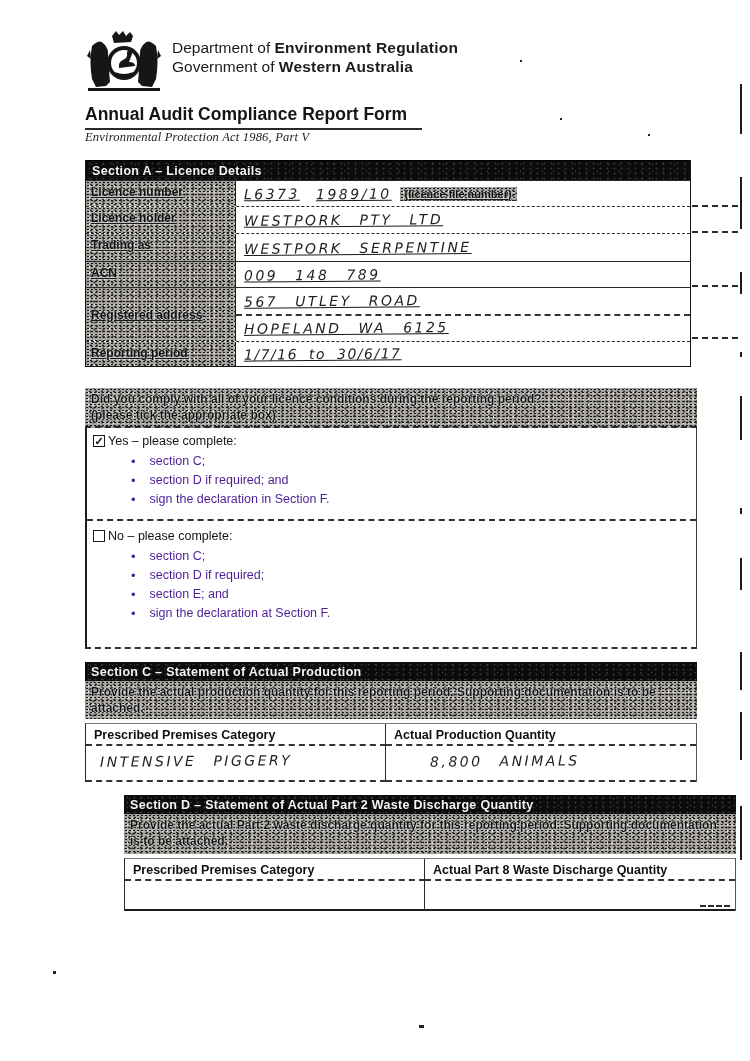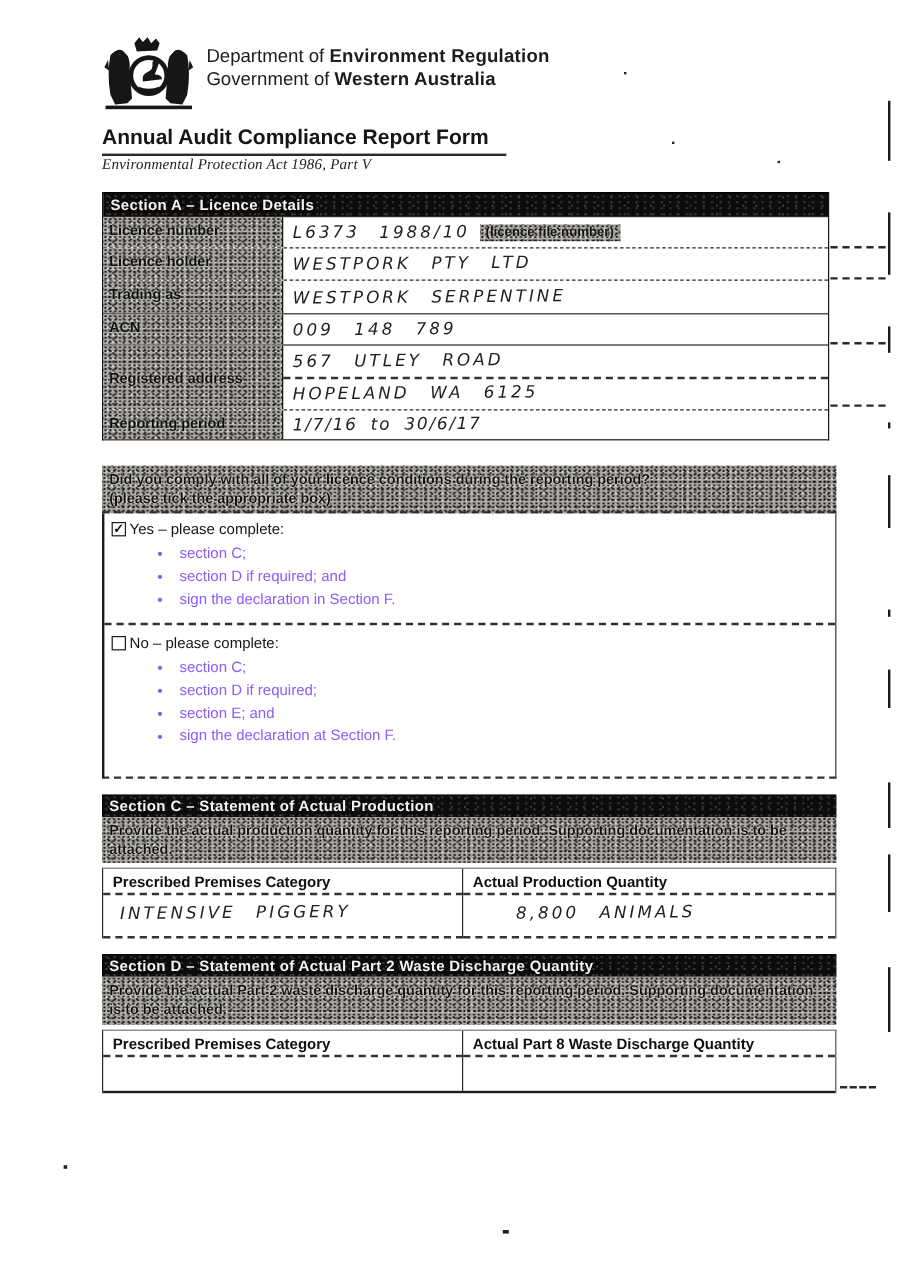--- a/index.html
+++ b/index.html
@@ -50,21 +50,21 @@
   }
 
   
   .hand {
     font-family:"DejaVu Sans", sans-serif; font-style:italic; color:#1f1f1f;
     font-size:14px; letter-spacing:2.5px; word-spacing:10px; white-space:nowrap;
     transform:rotate(-0.5deg); display:inline-block;
   }
 
   
-  .sa { position:absolute; left:85px; top:160px; width:606px; border:1.5px solid #161616; border-top:none; }
+  .sa { position:absolute; left:85px; top:160px; width:606px; border:1.5px solid #161616; border-top:none;text-decoration:underline; }
   .sa-row { display:flex; border-top:1.5px solid #2a2a2a; }
   .sa-label { width:150px; flex:0 0 150px; border-right:1.5px solid #161616;
               font-size:12px; font-weight:bold; color:#0e0e0e; padding:4px 5px;
               text-shadow:0 0 2px rgba(255,255,255,0.85); }
   .sa-value { flex:1; padding:2px 8px; display:flex; align-items:center; }
   .sa-dash { border-top-style:dashed; }
   .file-chip { font-size:11px; font-weight:bold; color:#0f0f0f; padding:1px 5px;
                margin-left:8px; text-shadow:0 0 2px rgba(255,255,255,0.9); transform:none;
                display:inline-block; }
 
@@ -75,21 +75,21 @@
 
   
   .sb { position:absolute; left:85px; top:388px; width:612px; }
   .sb-box { border-left:2px solid #1d1d1d; border-right:1.5px solid #3a3a3a;
             border-bottom:2px dashed #333; padding:4px 10px 8px 6px; background:#fff; }
   .opt-line { font-size:12.5px; color:#141414; display:flex; align-items:center; margin-top:2px; }
   .checkbox { width:12px; height:12px; border:1.6px solid #1a1a1a; display:inline-flex;
               align-items:center; justify-content:center; margin-right:3px;
               font-size:11px; line-height:11px; font-weight:bold; color:#111; flex:0 0 12px; }
   .bullets { margin:4px 0 10px 38px; }
-  .bullet { font-size:12.5px; line-height:19px; color:#8b5cf6; display:flex; }
+  .bullet { font-size:12.5px; line-height:19px; color:#4c1d95; display:flex; }
   .bullet::before { content:"•"; margin-right:14px; font-size:13px; }
   .sb-sep { border-top:2px dashed #2f2f2f; margin:10px 0 8px -6px; width:calc(100% + 16px); }
 
   
   .sec { position:absolute; left:85px; width:612px; }
   .ct { border-left:1.5px solid #2a2a2a; border-right:1px solid #555; border-top:1px solid #777; display:flex; flex-direction:column; margin-top:4px; }
   .ct-head { display:flex; }
   .ct-cell { padding:4px 20px 2px 8px; font-size:12.5px; font-weight:bold; color:#0f0f0f; }
   .c1 { width:300px; flex:0 0 300px; border-right:1.5px solid #2a2a2a; }
   .c2 { flex:1; }
@@ -133,21 +133,21 @@
   <div class="form-title">Annual Audit Compliance Report Form</div>
   <div class="form-subtitle">Environmental Protection Act 1986, Part V</div>
 
   <div class="sa">
     <div class="bar" style="border-top:1.5px solid #000;">Section A – Licence Details</div>
 
     <div class="sa-row" style="height:26px;">
       <div class="sa-label speckle">Licence number</div>
       <div class="sa-value">
         <span class="hand">L6373</span>
-        <span class="hand" style="margin-left:16px;">1988/10</span>
+        <span class="hand" style="margin-left:16px;">1989/10</span>
         <span class="file-chip speckle">(licence file number)</span>
       </div>
     </div>
 
     <div class="sa-row sa-dash" style="height:27px;">
       <div class="sa-label speckle">Licence holder</div>
       <div class="sa-value">
         <span class="hand">WESTPORK PTY LTD</span>
       </div>
     </div>
@@ -244,21 +244,21 @@
         <div class="ct-val c1 ct-underline">
           <span class="hand">INTENSIVE PIGGERY</span>
         </div>
         <div class="ct-val c2 ct-underline">
           <span class="hand" style="margin-left:30px;">8,800 ANIMALS</span>
         </div>
       </div>
     </div>
   </div>
 
-  <div class="sec" style="top:795px;">
+  <div class="sec" style="top:795px;margin-left:39px;">
     <div class="bar">Section D – Statement of Actual Part 2 Waste Discharge Quantity</div>
     <div class="instr speckle" style="height:40px;">Provide the actual Part 2 waste discharge quantity for this reporting period. Supporting documentation is to be attached.</div>
     <div class="ct">
       <div class="ct-head">
         <div class="ct-cell c1 ct-underline">Prescribed Premises Category</div>
         <div class="ct-cell c2 ct-underline">Actual Part 8 Waste Discharge Quantity</div>
       </div>
       <div class="ct-head ct-bottom">
         <div class="ct-val c1" style="height:28px;"></div>
         <div class="ct-val c2" style="height:28px;"></div>

